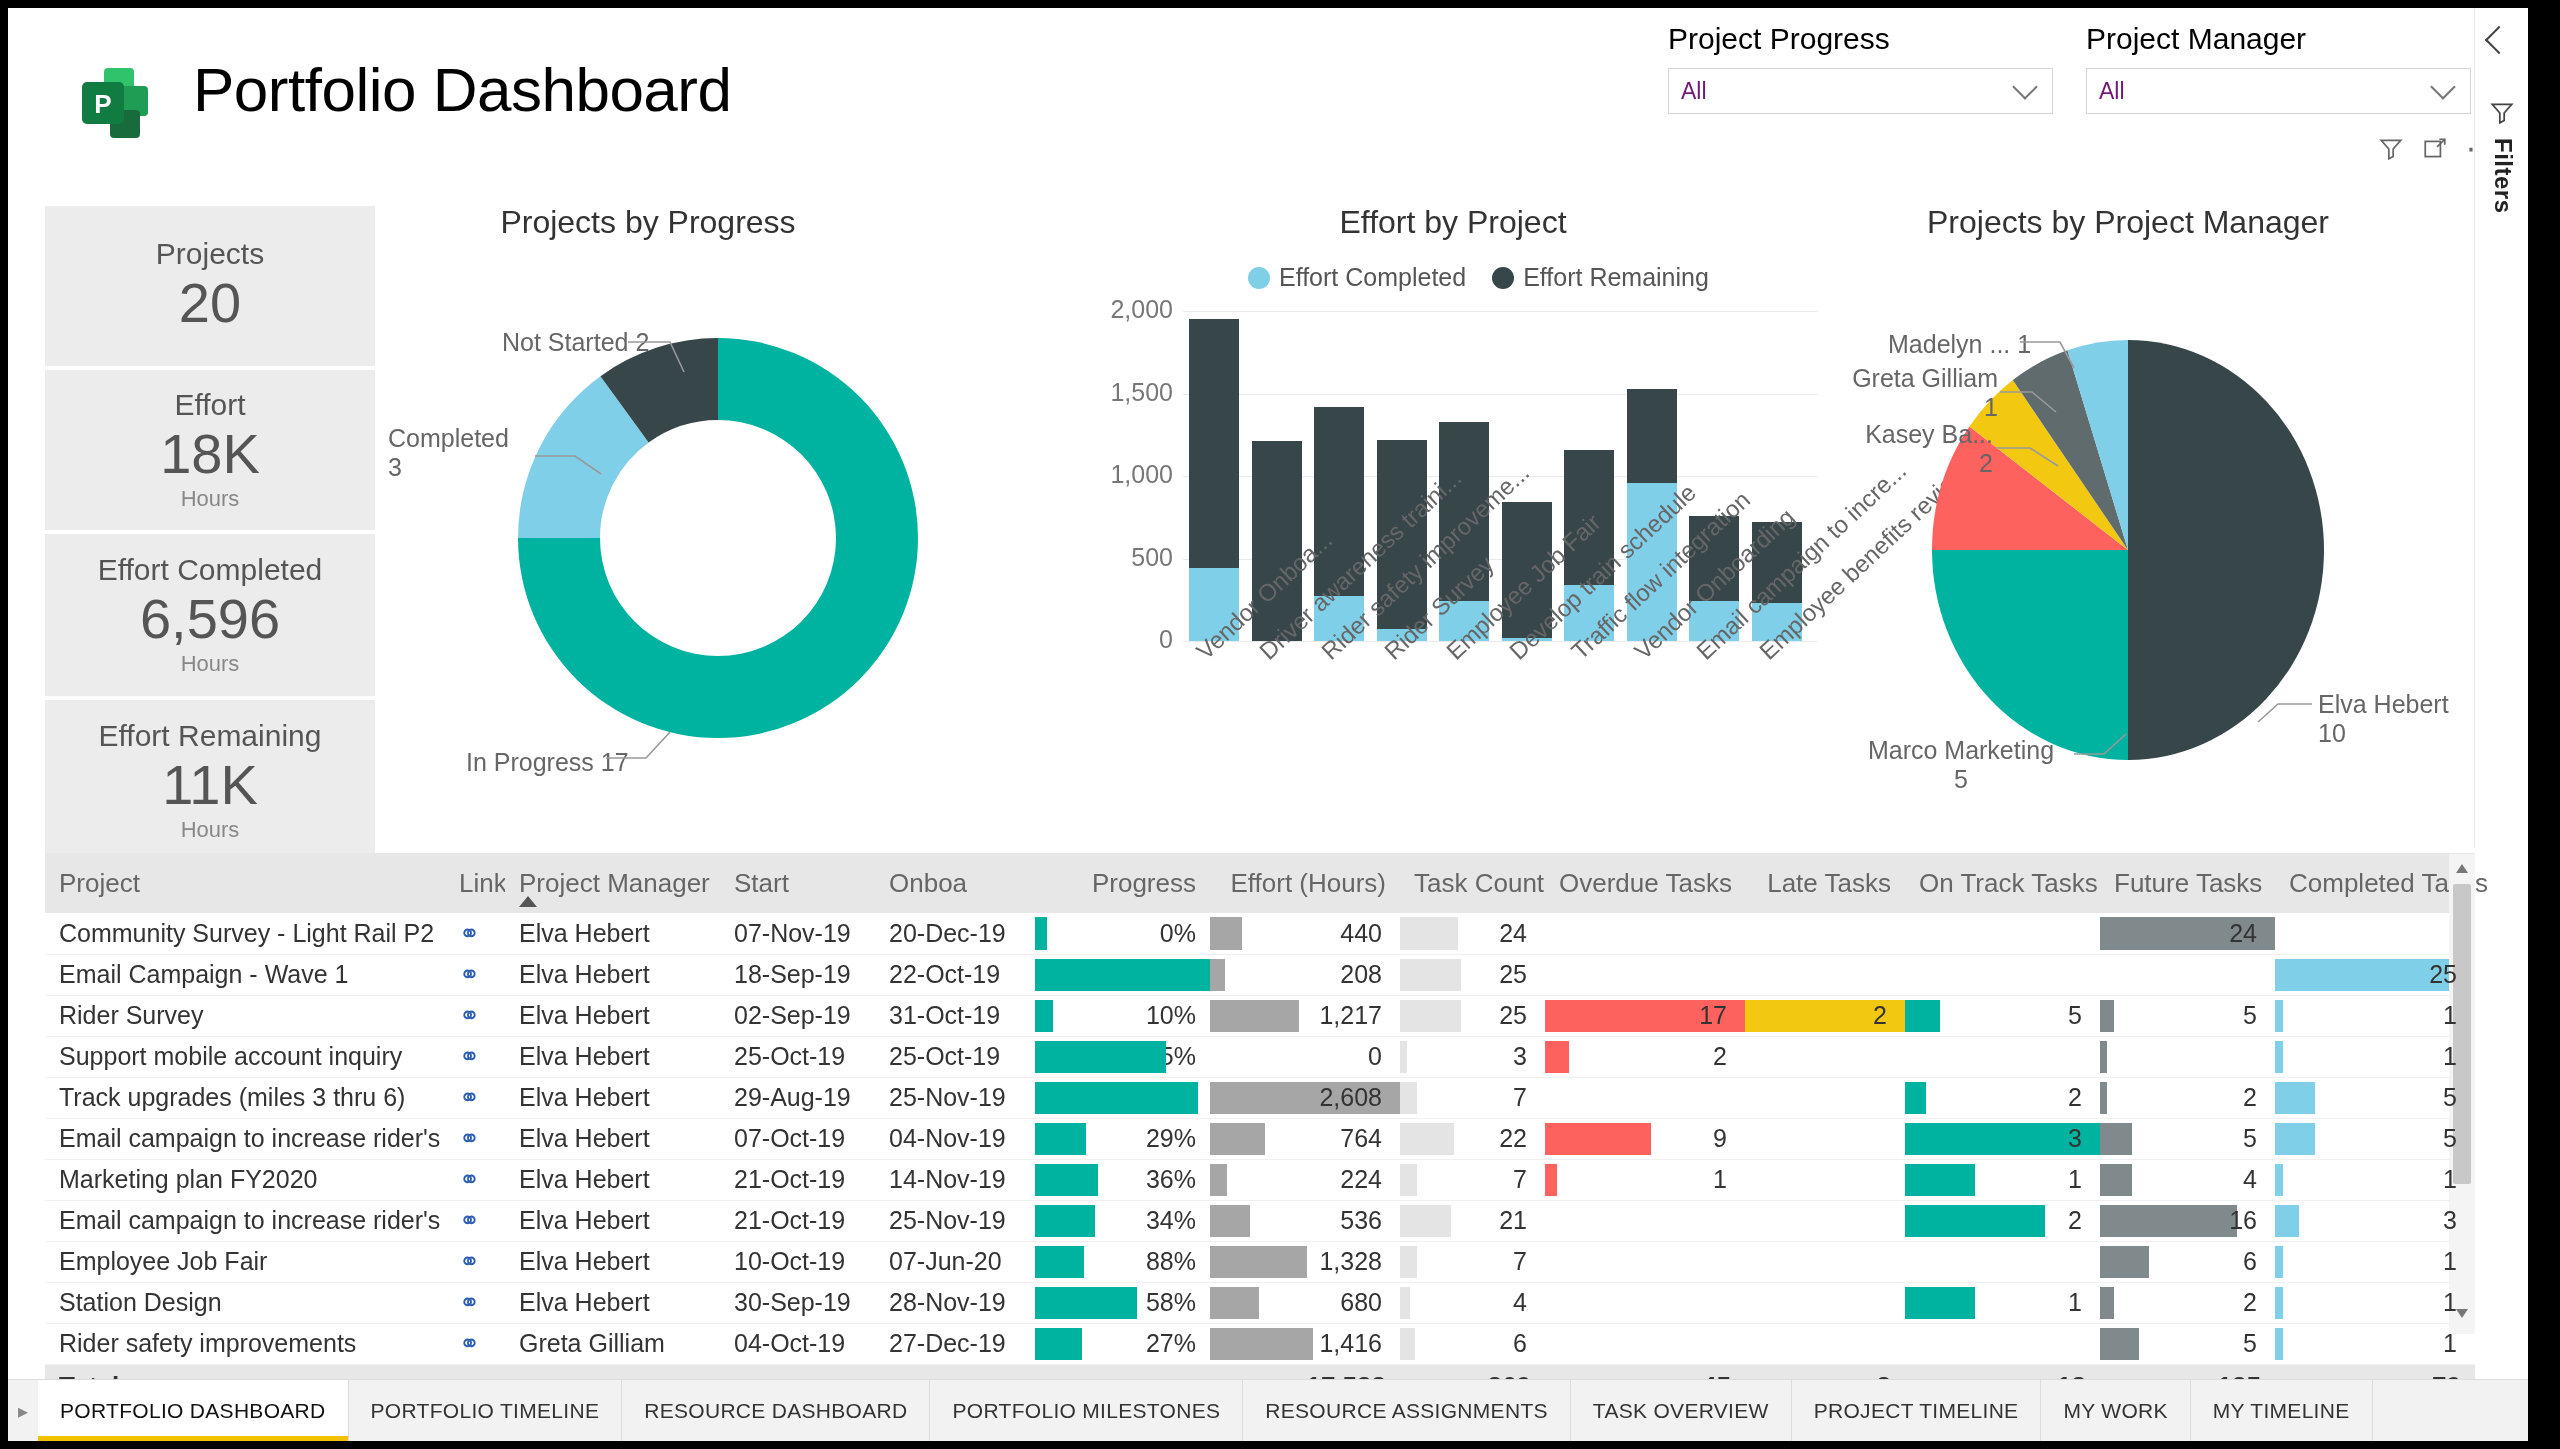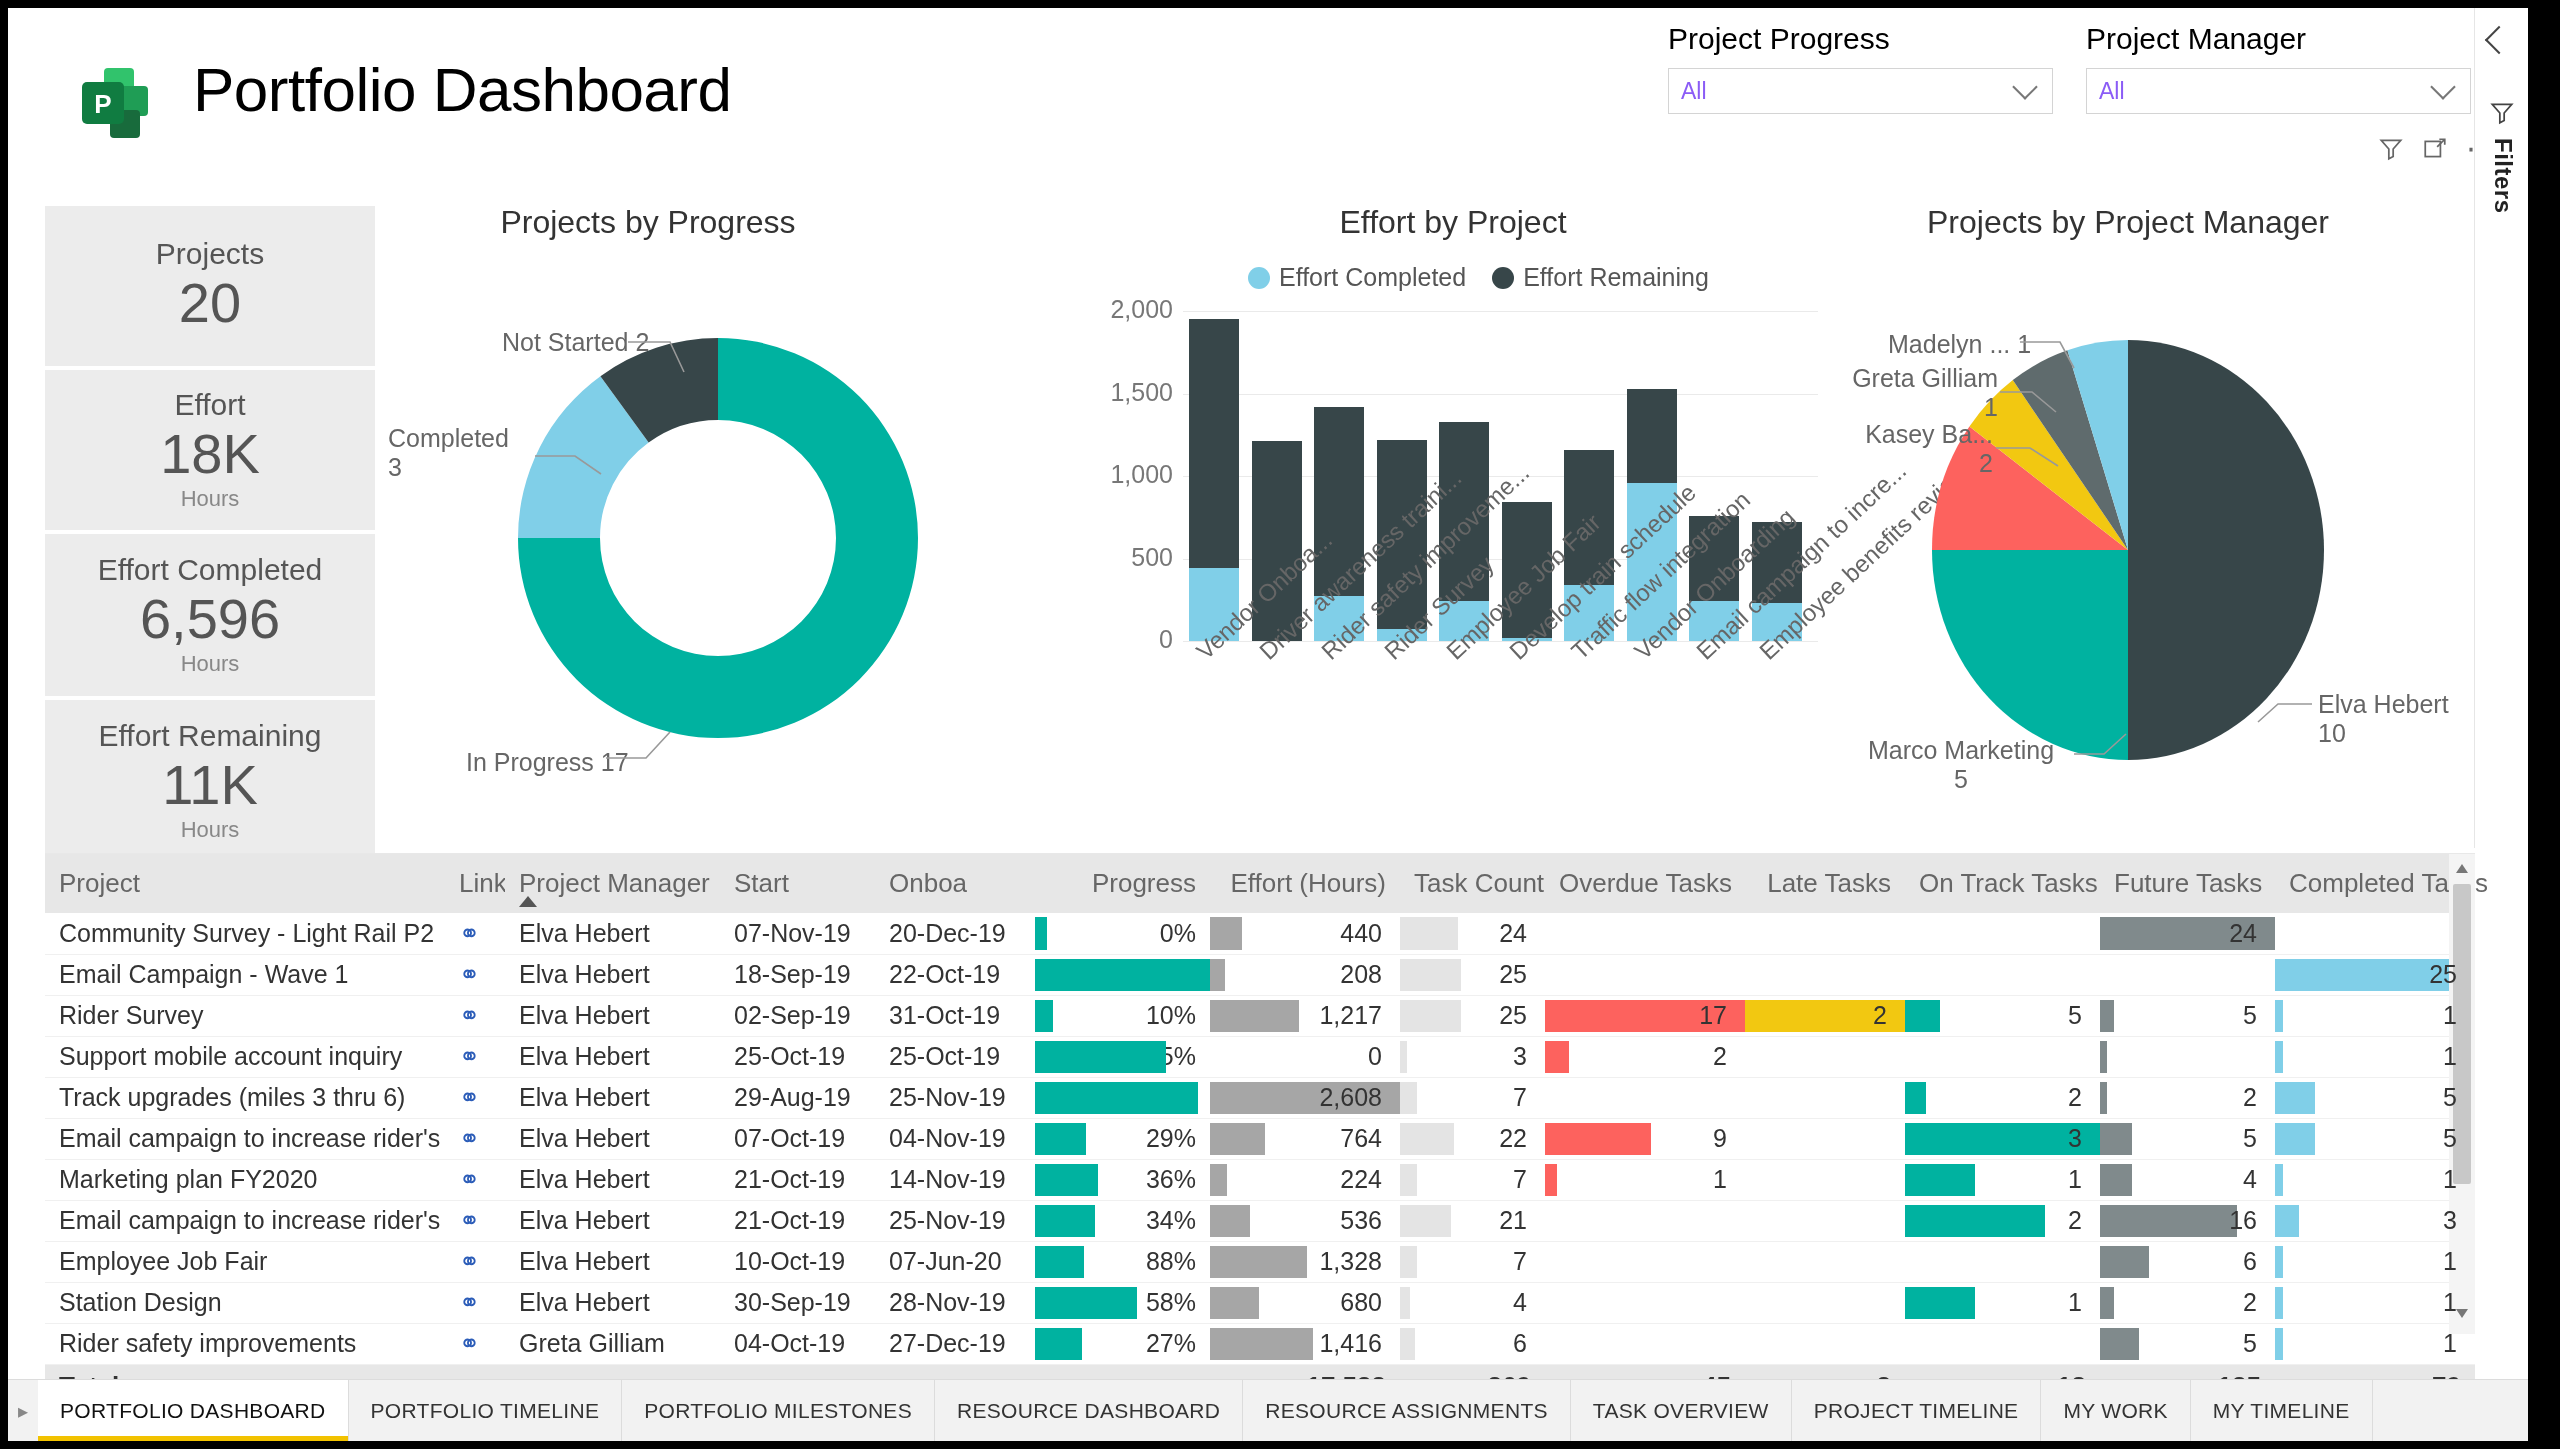--- a/index.html
+++ b/index.html
@@ -24,21 +24,21 @@
     position:absolute; left:185px; top:46px;
     font-size:62px; color:#000; font-weight:400; letter-spacing:-0.5px;
     white-space:nowrap;
   }
 
   .slicer-group { position:absolute; }
   .slicer-title { font-size:30px; color:#000; margin-bottom:12px; white-space:nowrap; }
   .slicer-box {
     width:385px; height:46px; border:1px solid #d4d4d4; background:#fff;
     display:flex; align-items:center; padding:0 12px;
-    font-size:23px; color:#8b5cf6;
+    font-size:23px; color:#701a75;
     position:relative;
   }
   .slicer-val { flex:1; }
   .chev { width:18px; height:18px; border-right:2px solid #777; border-bottom:2px solid #777;
           transform:rotate(45deg); margin-bottom:8px; margin-right:6px; }
 
   #viz-icons { position:absolute; left:2370px; top:128px; display:flex; gap:18px; align-items:center; }
   .vicon { width:26px; height:26px; color:#666; display:block; }
   #ellipsis { font-size:30px; color:#666; line-height:14px; letter-spacing:2px; }
 
@@ -807,22 +807,22 @@
       <span class="sc-arrow" style="top:10px; border-bottom:9px solid #777;"></span>
       <div id="tbl-thumb"></div>
       <span class="sc-arrow" style="top:455px; border-top:9px solid #777;"></span>
     </div>
   </div>
 
   <div id="tabbar">
     <div id="tab-scroll-left">▸</div>
   <div class="tab active">PORTFOLIO DASHBOARD</div>
       <div class="tab">PORTFOLIO TIMELINE</div>
+      <div class="tab">RESOURCE DASHBOARD</div>
       <div class="tab">PORTFOLIO MILESTONES</div>
-      <div class="tab">RESOURCE DASHBOARD</div>
       <div class="tab">RESOURCE ASSIGNMENTS</div>
       <div class="tab">TASK OVERVIEW</div>
       <div class="tab">PROJECT TIMELINE</div>
       <div class="tab">MY WORK</div>
       <div class="tab">MY TIMELINE</div>
     </div>
 
 </div>
 
 </body></html>

